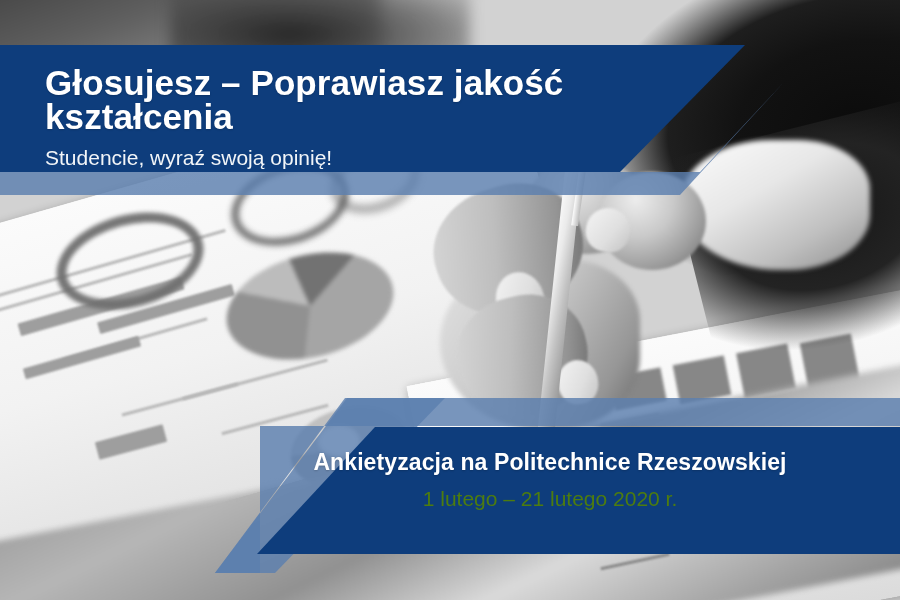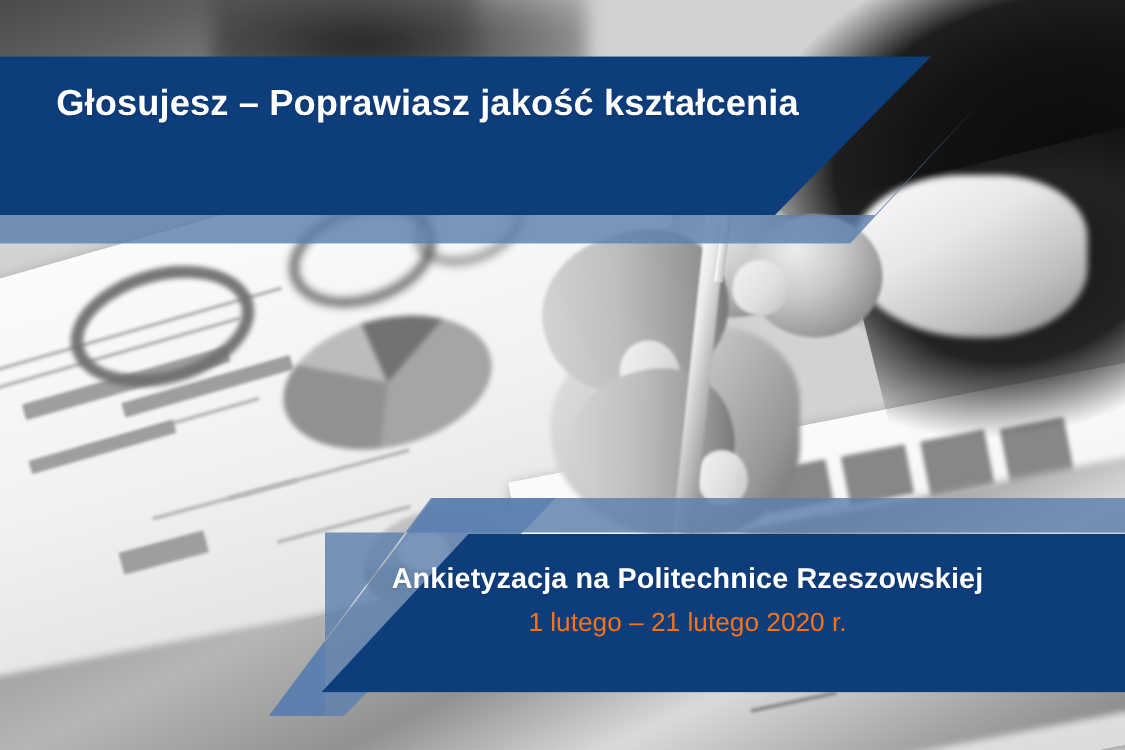--- a/index.html
+++ b/index.html
@@ -178,21 +178,21 @@
     position:absolute; left:0; top:45px; width:760px; height:127px;
     background:#0e3d7c;
     -webkit-clip-path:polygon(0 0, 745px 0, 620px 127px, 0 127px);
     clip-path:polygon(0 0, 745px 0, 620px 127px, 0 127px);
   }
   .top-text{
     position:absolute; left:45px; top:66px; width:620px;
     color:#ffffff;
   }
   .top-title{
-    font-size:29px; font-weight:bold; letter-spacing:.1px;
+    font-size:35px; font-weight:bold; letter-spacing:.1px;
     font-stretch:condensed; line-height:34px;
     text-shadow:0 1px 2px rgba(0,0,0,.18);
   }
   .top-sub{
     margin-top:11px;
     font-size:21px; font-weight:300; line-height:26px;
     color:#f2f5f8;
   }
 
   
@@ -215,21 +215,21 @@
     position:absolute; right:40px; top:448px; width:620px;
     color:#ffffff; text-align:center;
   }
   .bot-title{
     font-size:23px; font-weight:bold; font-stretch:condensed;
     line-height:29px; letter-spacing:.1px;
     text-shadow:0 1px 2px rgba(0,0,0,.18);
   }
   .bot-date{
     margin-top:9px;
-    font-size:21px; font-weight:300; line-height:26px; color:#f97316;
+    font-size:21px; font-weight:300; line-height:26px; color:#4d7c0f;
   }
 </style>
 </head>
 <body>
 
 <div class="stage">
 
   <div class="photo">
 
     <div class="ph-topdark"></div>
@@ -295,20 +295,21 @@
     <div class="line" style="left:460px; top:540px; width:80px; transform:rotate(-12deg); background:#7b7e80;"></div>
     <div class="line" style="left:600px; top:560px; width:70px; transform:rotate(-12deg); background:#85888a;"></div>
 
     <div class="gray"></div>
   </div>
 
   <div class="top-stripe"></div>
   <div class="top-band"></div>
   <div class="top-text">
     <div class="top-title">Głosujesz – Poprawiasz jakość kształcenia</div>
+    <div class="top-sub">Studencie, wyraź swoją opinię!</div>
   </div>
 
   <div class="bot-stripe"></div>
   <div class="bot-stripe2"></div>
   <div class="bot-band"></div>
   <div class="bot-text">
     <div class="bot-title">Ankietyzacja na Politechnice Rzeszowskiej</div>
     <div class="bot-date">1 lutego – 21 lutego 2020 r.</div>
   </div>
 

